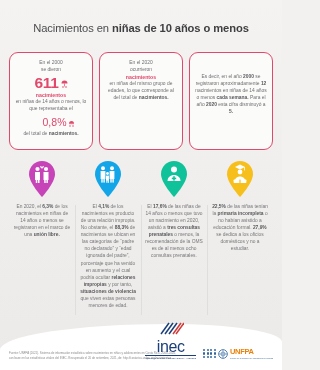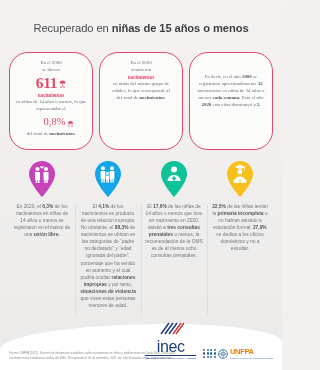--- a/index.html
+++ b/index.html
@@ -32,25 +32,24 @@
     position: absolute;
     top: 52px; left: 9px;
     width: 264px; height: 98px;
     display: flex;
     gap: 6px;
   }
   .card {
     flex: 1;
     background: #fbfbfa;
     border: 1.1px solid #e2486b;
-    border-radius: 19px;
+    border-radius: 9px;
     padding: 7px 5px 5px;
     text-align: center;
     position: relative;
-    font-family: Liberation Serif, serif;
   }
   .card-text {
     font-size: 4.9px;
     line-height: 1.42;
     color: #6f6f72;
   }
   .card-text b { color: #5a5a5d; font-weight: bold; }
   .bignum {
     font-size: 15.5px;
     font-weight: bold;
@@ -148,21 +147,21 @@
   .un-sub { font-size: 2.2px; color: #33679c; line-height: 1.3; margin-top: 1px; }
   .dots { display: grid; grid-template-columns: repeat(4, 2.4px); gap: 1.1px; }
   .dots i { width: 2.4px; height: 2.4px; background: #33679c; border-radius: 50%; display: block; }
 </style>
 </head>
 <body>
 
 <div class="page">
 
   <div class="title">
-    <span>Recuperado en </span><b>niñas de 15 años o menos</b>
+    <span>Nacimientos en </span><b>niñas de 10 años o menos</b>
   </div>
 
   <div class="cards">
 
     <div class="card">
       <div class="card-text">En el 2000</div>
       <div class="card-text">se dieron</div>
       <div class="row-ic">
         <span class="bignum">611</span>
         <span class="mini-icon">

